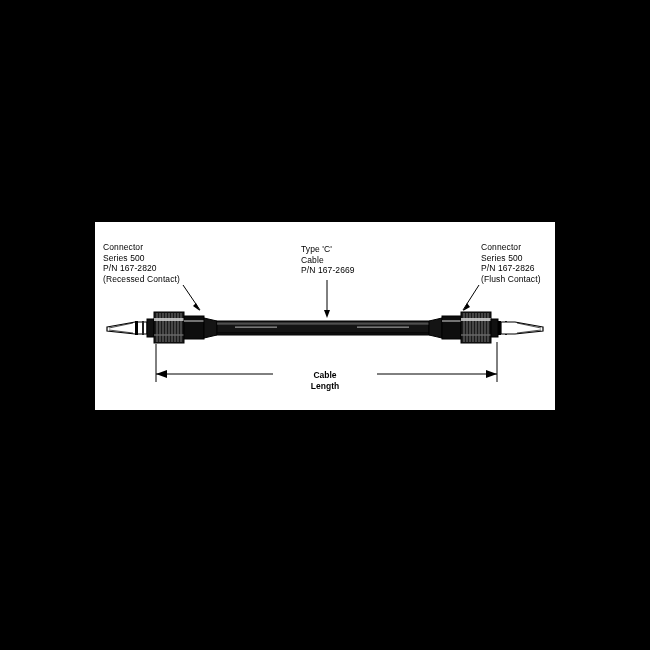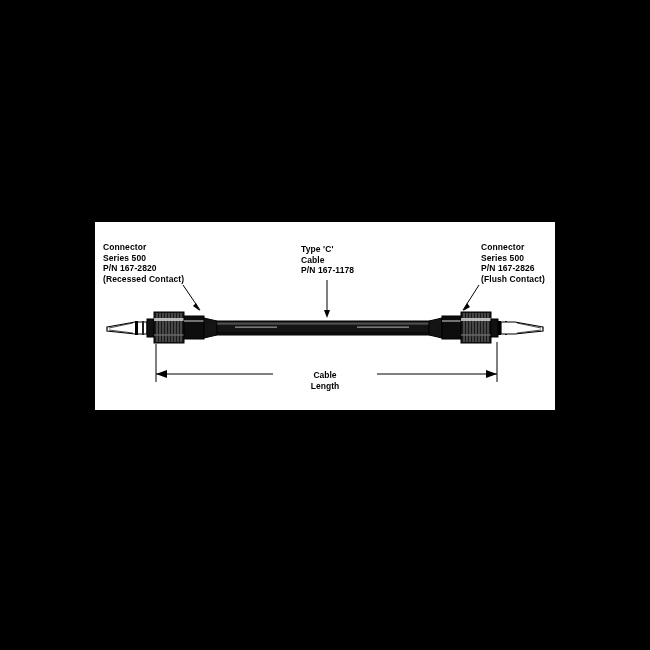--- a/index.html
+++ b/index.html
@@ -29,21 +29,21 @@
     background: #ffffff;
   }
   .lbl {
     position: absolute;
     color: #000000;
     font-family: "Liberation Sans", sans-serif;
     font-size: 8.5px;
     line-height: 10.5px;
     letter-spacing: 0.1px;
     white-space: pre;
-    font-weight: 700;
+    font-weight: 400;
   }
   #label-left  { left: 8px;   top: 20px;  text-align: left; }
   #label-mid   { left: 206px; top: 22px;  text-align: left; }
   #label-right { left: 386px; top: 20px;  text-align: left; }
 
   .dim-label {
     position: absolute;
     color: #000000;
     font-size: 8.5px;
     line-height: 10.5px;
@@ -67,21 +67,21 @@
 
   <div id="panel">
 
     <div class="lbl" id="label-left">Connector
 Series 500
 P/N 167-2820
 (Recessed Contact)</div>
 
     <div class="lbl" id="label-mid">Type 'C'
 Cable
-P/N 167-1178</div>
+P/N 167-2669</div>
 
     <div class="lbl" id="label-right">Connector
 Series 500
 P/N 167-2826
 (Flush Contact)</div>
 
     <div class="dim-label" id="dim-text">Cable
 Length</div>
 
     <svg id="art" width="460" height="188" viewBox="0 0 460 188">

